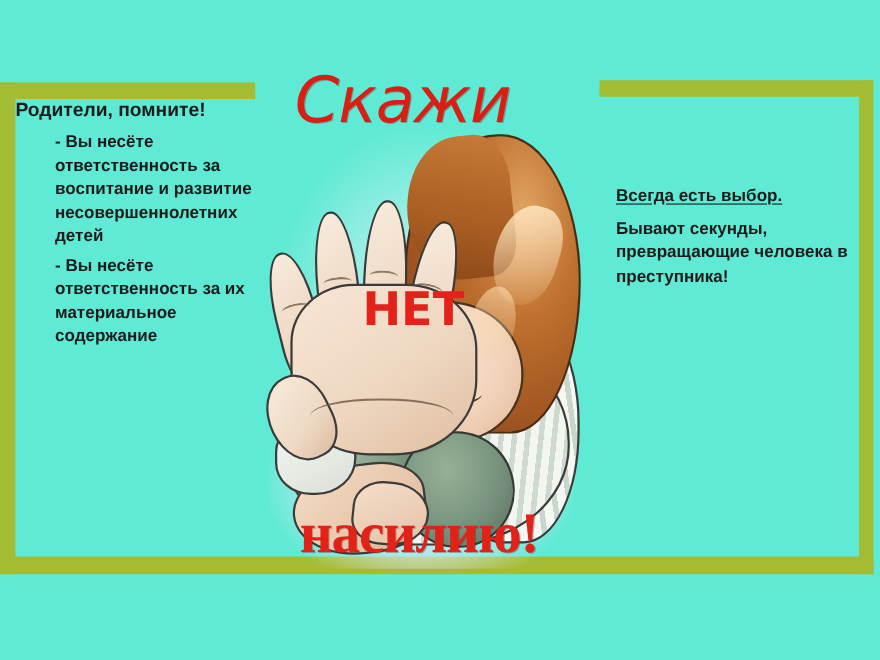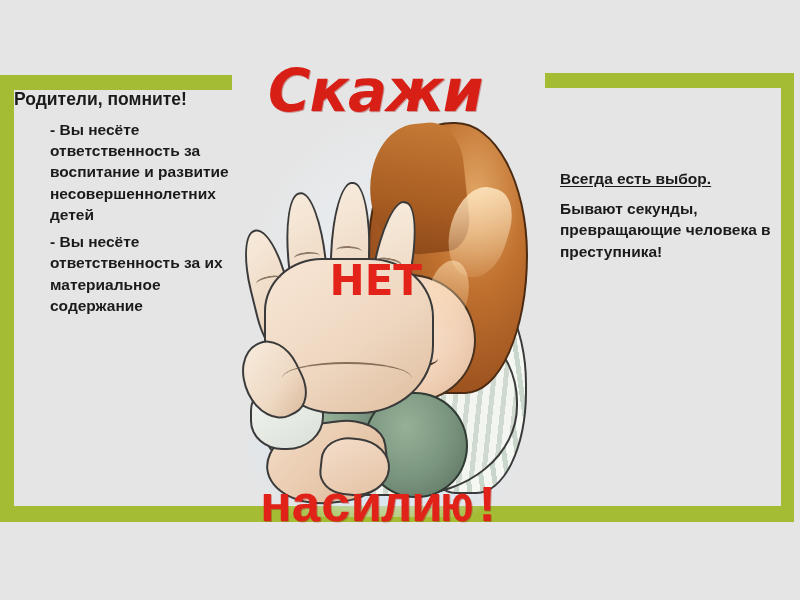--- a/index.html
+++ b/index.html
@@ -11,21 +11,21 @@
     width: 800px;
     height: 600px;
     overflow: hidden;
     font-family: "Liberation Sans", sans-serif;
   }
 
   #poster {
     position: relative;
     width: 800px;
     height: 600px;
-    background: #e5e5e5;
+    background: #5eead4;
   }
 
   
   .frame-bar { position: absolute; background: #a3bc34; }
   #frame-top-left   { left: 0px;   top: 75px;  width: 232px; height: 15px; }
   #frame-top-right  { left: 545px; top: 73px;  width: 248px; height: 15px; }
   #frame-left       { left: 0px;   top: 75px;  width: 14px;  height: 447px; }
   #frame-right      { left: 781px; top: 73px;  width: 13px;  height: 449px; }
   #frame-bottom     { left: 0px;   top: 506px; width: 794px; height: 16px; }
 
@@ -58,38 +58,38 @@
 
   
   #say-word {
     position: absolute;
     left: 30px;
     top: 0px;
     width: 250px;
     text-align: left;
     font-family: "DejaVu Sans", sans-serif;
     font-size: 58px;
-    font-weight: bold;
+    font-weight: normal;
     font-style: italic;
     color: #d81f16;
     letter-spacing: -1px;
     line-height: 1;
     text-shadow: 1px 1px 0 rgba(150,10,5,.35);
     z-index: 7;
     white-space: nowrap;
   }
 
   
   #violence-word {
     position: absolute;
     left: -22px;
-    top: 420px;
+    top: 398px;
     width: 330px;
     text-align: center;
-    font-family: Liberation Mono, monospace;
+    font-family: Liberation Serif, serif;
     font-size: 52px;
     font-weight: bold;
     color: #e02218;
     letter-spacing: -1px;
     line-height: 1;
     text-shadow: 1px 1px 0 rgba(150,10,5,.35);
     z-index: 7;
     white-space: nowrap;
   }
 

